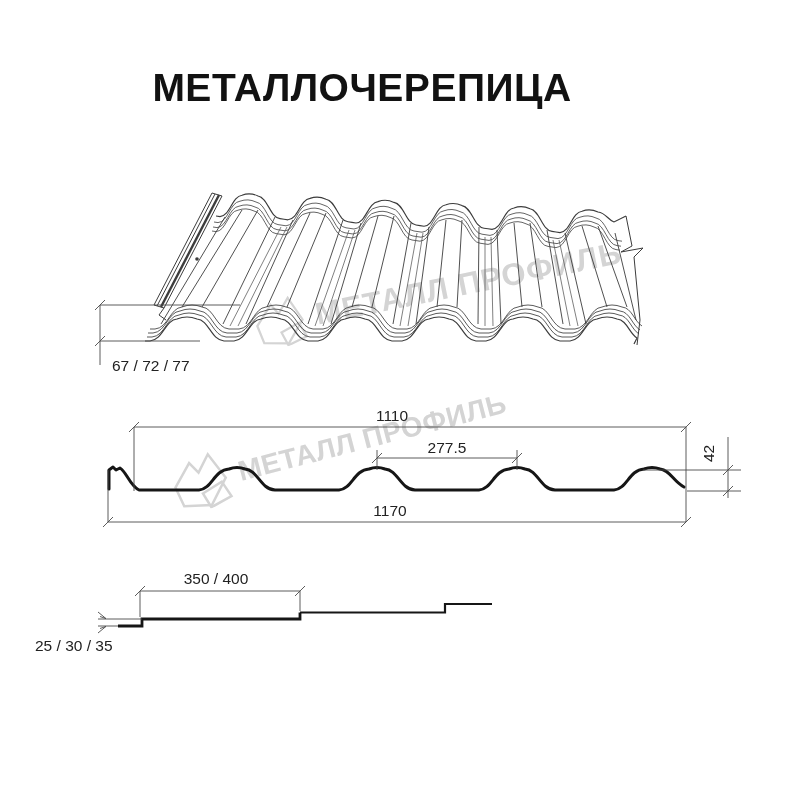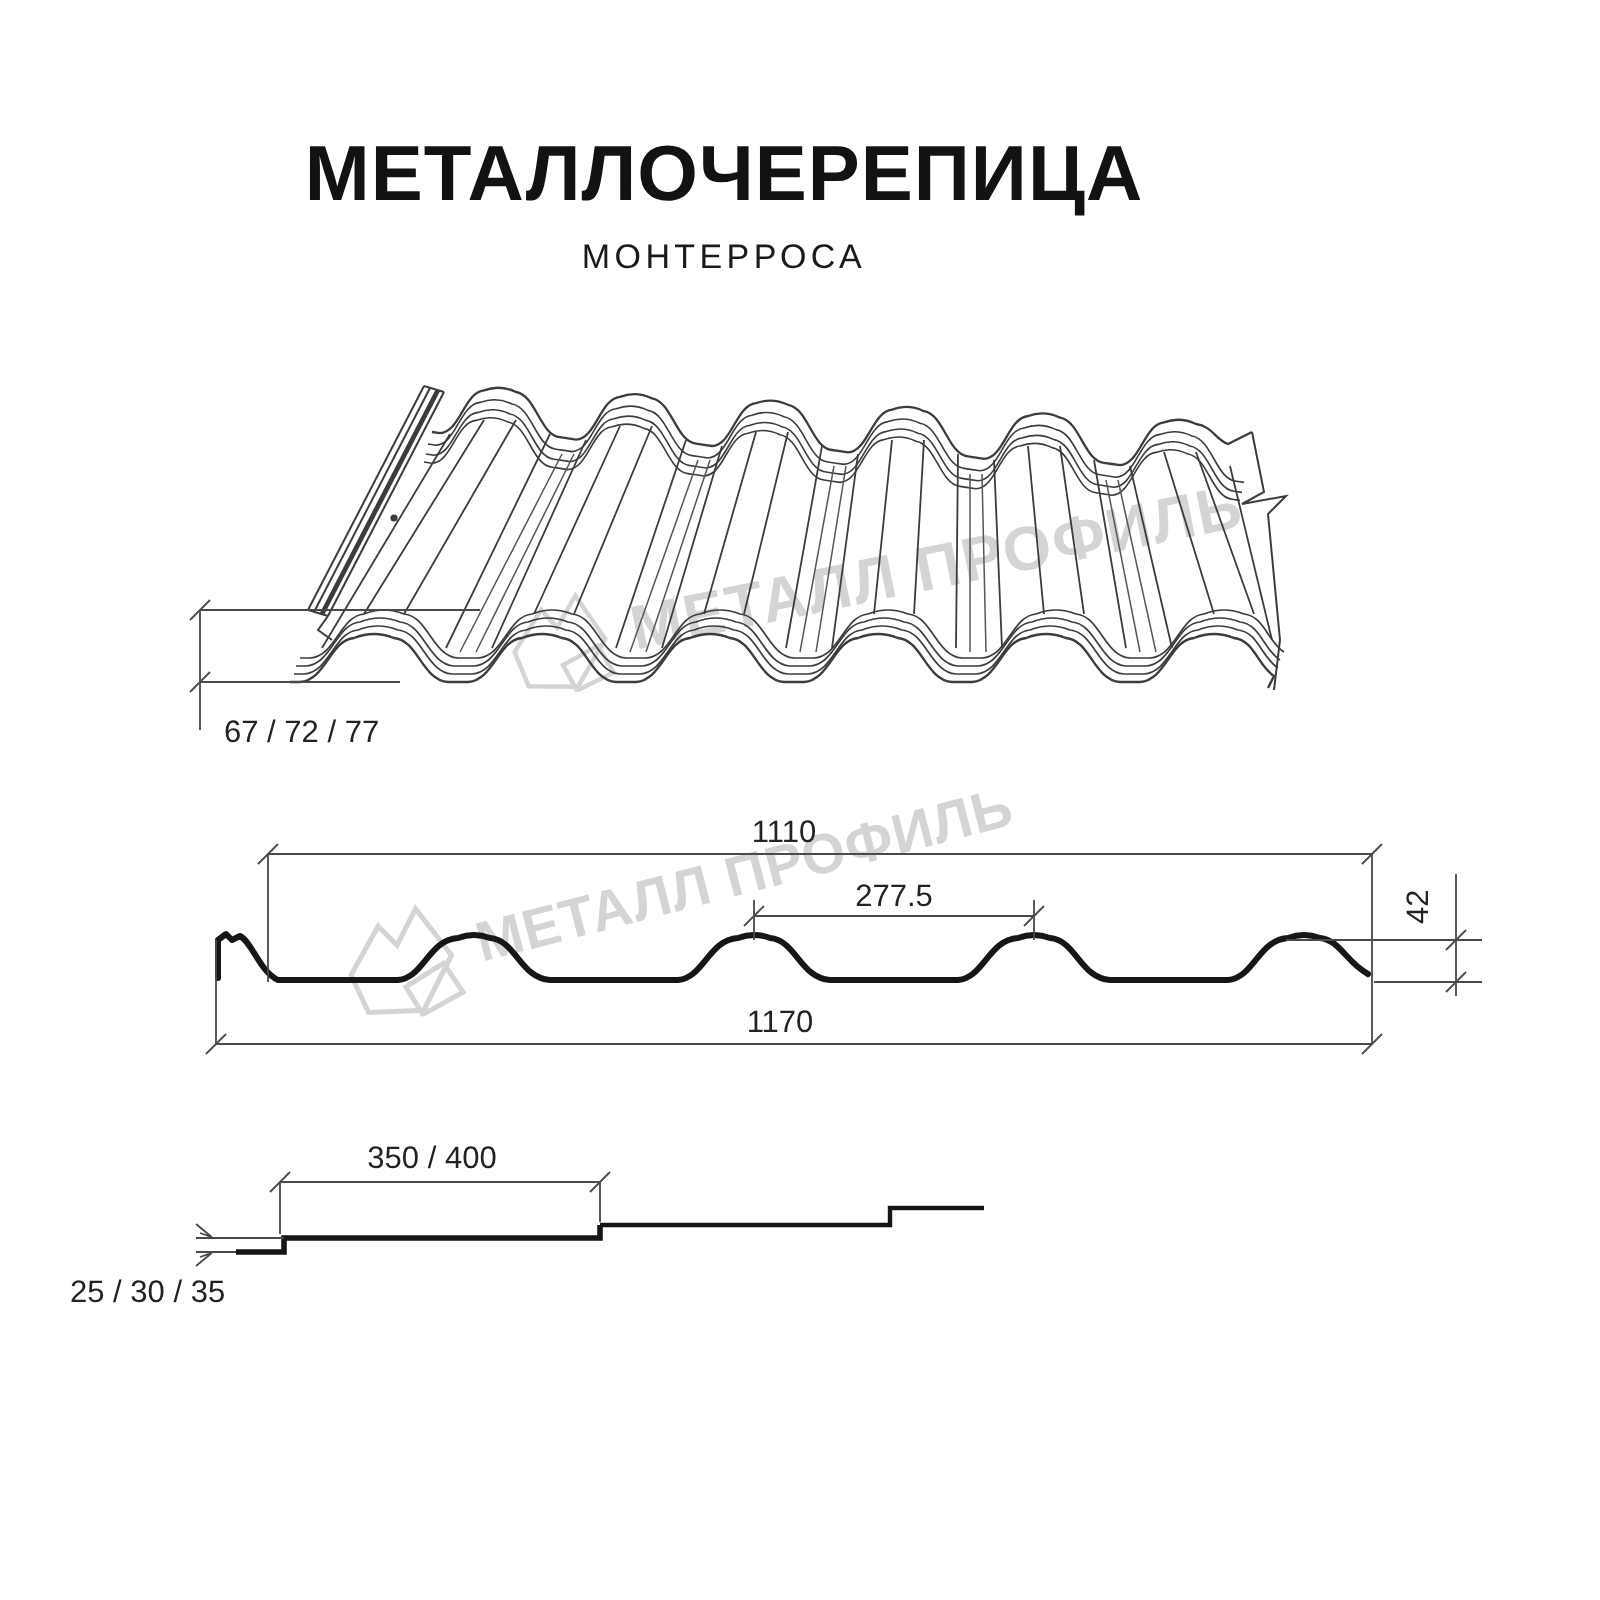--- a/index.html
+++ b/index.html
@@ -45,21 +45,20 @@
       <g fill="none" stroke="#d4d4d4" stroke-width="2.6" stroke-linejoin="miter">
         <path d="M6,28 L26,7 L33,19 L47,3 L59,31 L38,55 L10,49 Z"></path>
         <path d="M32,41 L54,34 L60,51 L37,57 Z"></path>
       </g>
     </svg>
     <span>МЕТАЛЛ ПРОФИЛЬ</span>
   </div>
 
   <div class="titleblock">
     <div class="title">МЕТАЛЛОЧЕРЕПИЦА</div>
-    <div class="subtitle">МОНТЕРРОСА</div>
   </div>
 
   <svg class="drawing" width="800" height="800" viewBox="0 0 800 800">
     <defs>
       <path id="tick" d="M-5,5 L5,-5"></path>
     </defs>
 
     <g stroke="#3c3c3c" fill="none" stroke-width="1">
 
       <g>

